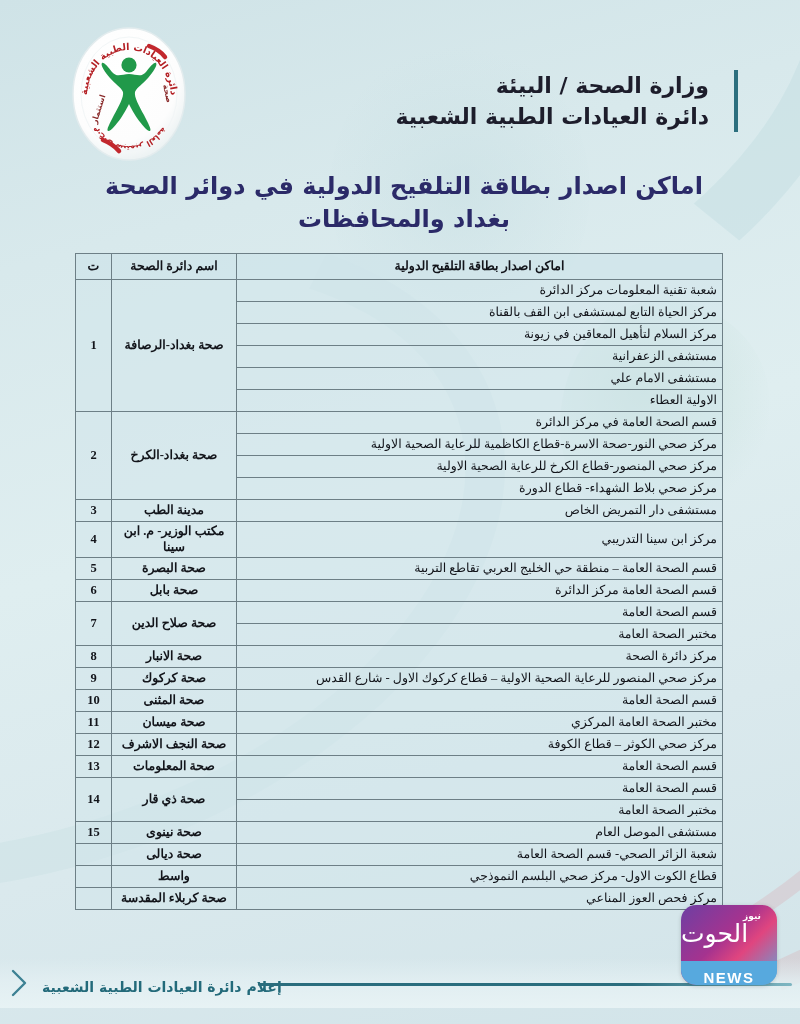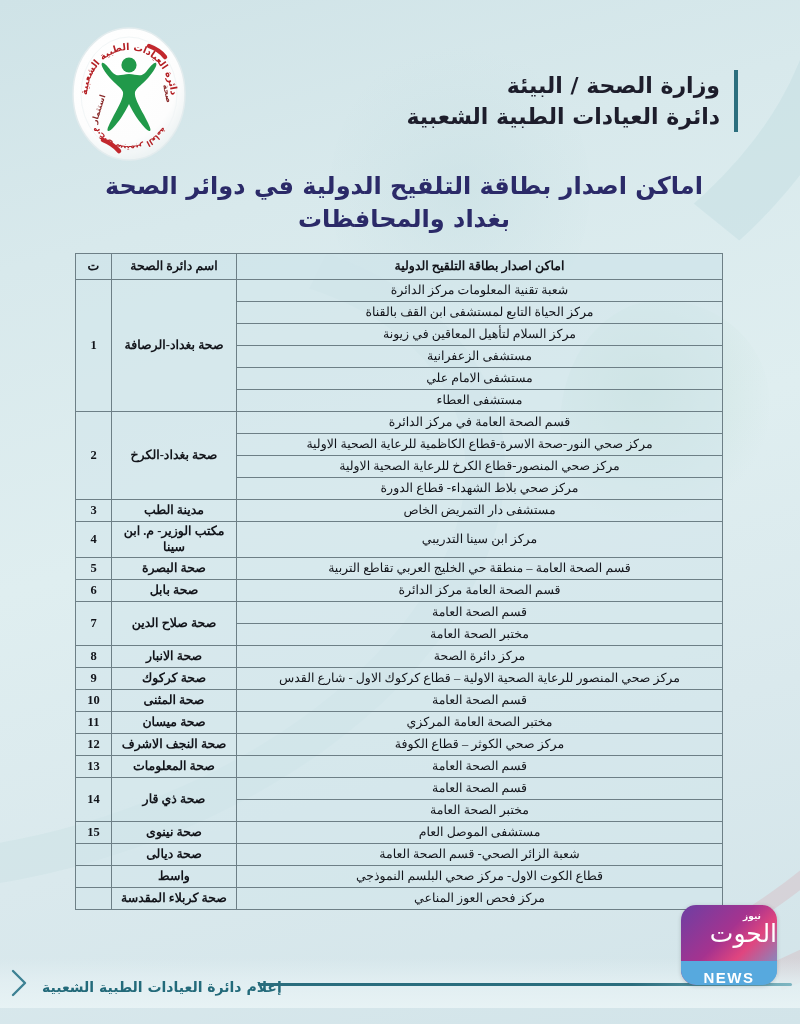--- a/index.html
+++ b/index.html
@@ -133,21 +133,21 @@
     left: 67px; top: 18px;
     width: 124px; height: 148px;
     z-index: 4;
   }
 
   
   #header-text {
     position: absolute;
     right: 62px; top: 70px;
     text-align: right;
-    padding-right: 14px;
+    padding-right: 25px;
     border-right: 4px solid #2c6f7e;
   }
   .hdr-line {
     font-family: "DejaVu Sans", "Liberation Sans", sans-serif;
     font-weight: bold;
     font-size: 22px;
     color: #1d1d2b;
     line-height: 1.42;
     letter-spacing: -0.2px;
     white-space: nowrap;
@@ -206,41 +206,40 @@
     text-align: center;
     font-weight: bold;
     font-size: 14px;
   }
   td.dept {
     text-align: center;
     font-weight: bold;
     font-size: 13.5px;
   }
   td.place {
-    text-align: center;
     font-size: 12.5px;
   }
   tr.r { height: 22px; }
 
   
   #news-logo {
     position: absolute;
     left: 681px; top: 905px;
     width: 96px; height: 80px;
     border-radius: 15px;
     background: linear-gradient(135deg, #6d3fa3 0%, #a5338f 42%, #e0457f 62%, #5aa9dd 100%);
     z-index: 6;
     overflow: hidden;
     box-shadow: 0 1px 4px rgba(0,0,0,.18);
   }
   #news-logo .nl-top {
     height: 56px;
     display: flex;
     align-items: center;
-    justify-content: flex-start;
+    justify-content: flex-end;
     position: relative;
   }
   #news-logo .nl-ar {
     font-family: "DejaVu Sans", "Liberation Sans", sans-serif;
     font-weight: normal;
     font-size: 25px;
     color: #ffffff;
     letter-spacing: -1px;
     line-height: 1;
   }
@@ -406,21 +405,21 @@
         <tr class="r">
           <td class="place">مركز السلام لتأهيل المعاقين في زيونة</td>
         </tr>
         <tr class="r">
           <td class="place">مستشفى الزعفرانية</td>
         </tr>
         <tr class="r">
           <td class="place">مستشفى الامام علي</td>
         </tr>
         <tr class="r">
-          <td class="place">مستشفى العطاء</td>
+          <td class="place">الاولية العطاء</td>
         </tr>
         <tr class="r">
           <td class="place">قسم الصحة العامة في مركز الدائرة</td>
           <td class="dept" rowspan="4">صحة بغداد-الكرخ</td>
           <td class="idx" rowspan="4">2</td>
         </tr>
         <tr class="r">
           <td class="place">مركز صحي النور-صحة الاسرة-قطاع الكاظمية للرعاية الصحية الاولية</td>
         </tr>
         <tr class="r">

